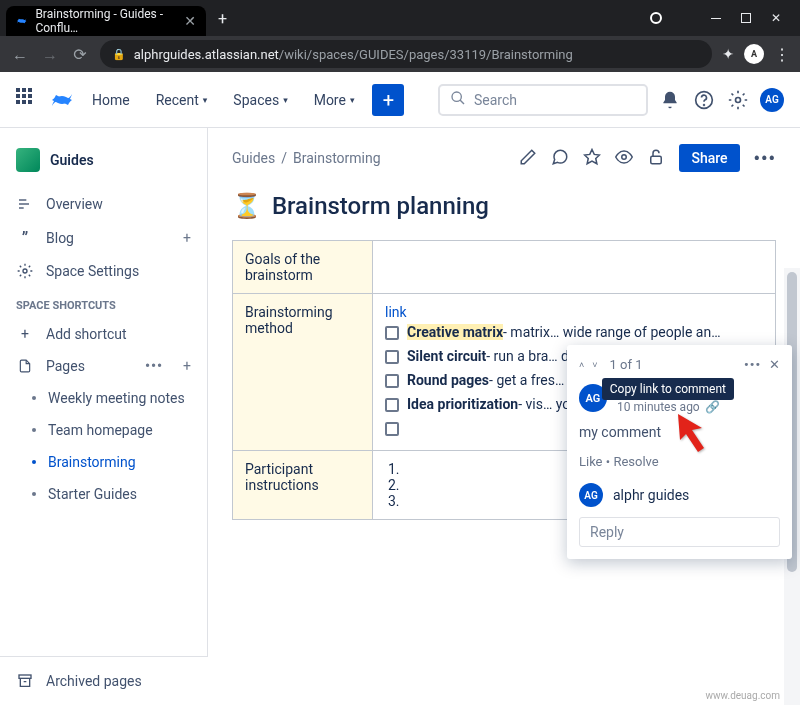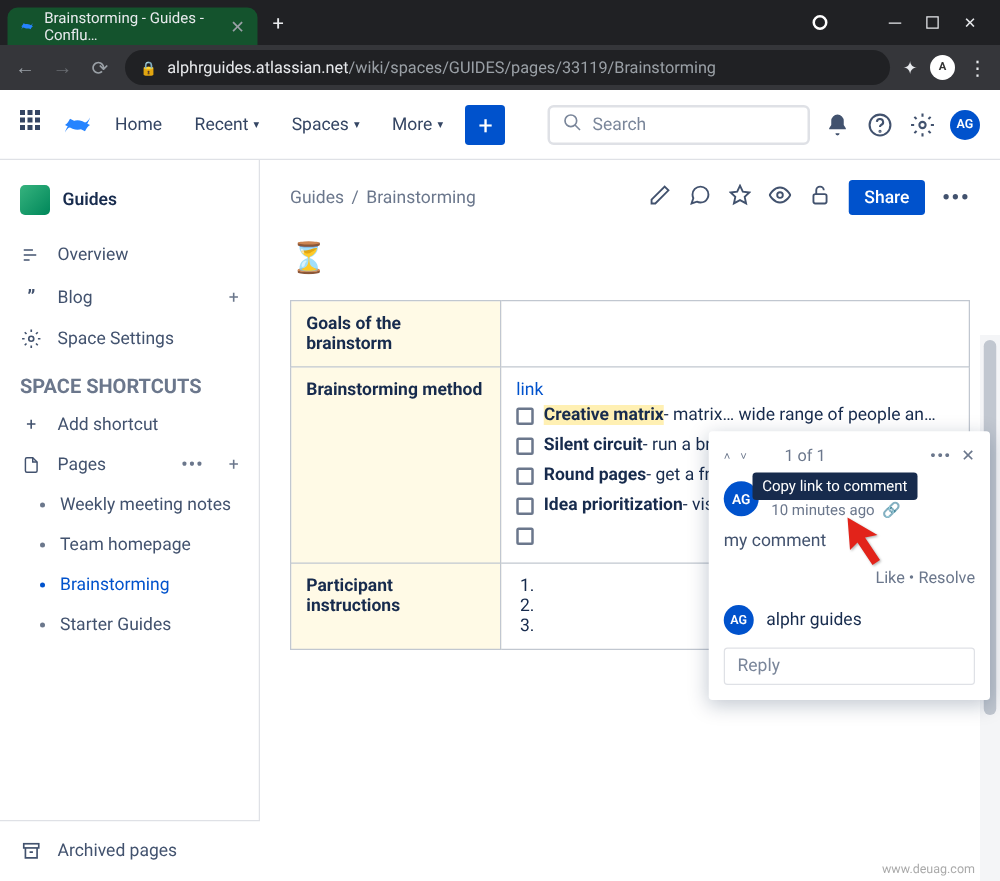--- a/index.html
+++ b/index.html
@@ -1,20 +1,20 @@
 <!DOCTYPE html>
 <html><head>
 <meta charset="utf-8">
 <style>
 * { box-sizing: border-box; margin: 0; padding: 0; }
 body { font-family: -apple-system, BlinkMacSystemFont, "Segoe UI", Roboto, sans-serif; font-size: 14px; color: #172b4d; background: #fff; width: 800px; height: 705px; overflow: hidden; position: relative; }
 
 
 .titlebar { background: #202124; height: 36px; display: flex; align-items: center; padding: 0 6px; }
-.tab { background: #14532d; height: 30px; border-radius: 8px 8px 0 0; display: flex; align-items: center; padding: 0 10px; gap: 8px; color: #e8eaed; font-size: 12px; max-width: 200px; margin-top: 6px; }
+.tab { background: #000000; height: 30px; border-radius: 8px 8px 0 0; display: flex; align-items: center; padding: 0 10px; gap: 8px; color: #e8eaed; font-size: 12px; max-width: 200px; margin-top: 6px; }
 .favicon-conf { width: 14px; height: 14px; }
 .tab-close { color: #9aa0a6; font-size: 14px; }
 .newtab { color: #e8eaed; margin-left: 12px; font-size: 16px; }
 .winbtns { margin-left: auto; display: flex; gap: 18px; color: #e8eaed; font-size: 12px; align-items: center; padding-right: 12px; }
 .winbtns span { width: 12px; height: 12px; display: inline-flex; align-items: center; justify-content: center; }
 .win-min::before { content: ""; display: block; width: 10px; height: 1px; background: #e8eaed; }
 .win-max::before { content: ""; display: block; width: 8px; height: 8px; border: 1px solid #e8eaed; }
 .win-close::before { content: "✕"; font-size: 12px; }
 .blackdot { width: 14px; height: 14px; border: 2px solid #fff; border-radius: 50%; margin-right: 30px; }
 
@@ -38,61 +38,61 @@
 .topicon { color: #344563; width: 24px; display: flex; justify-content: center; align-items: center; }
 .avatar-ag { width: 24px; height: 24px; border-radius: 50%; background: #0052cc; color: #fff; font-size: 10px; display: flex; align-items: center; justify-content: center; font-weight: 600; }
 
 
 .main { display: flex; height: calc(100% - 128px); position: relative; }
 .sidebar { width: 208px; border-right: 1px solid #dfe1e6; overflow-y: auto; padding: 16px 8px; }
 .space-hdr { display: flex; align-items: center; gap: 10px; padding: 4px 8px 16px; }
 .space-icon { width: 24px; height: 24px; background: linear-gradient(135deg,#36b37e,#00875a); border-radius: 4px; }
 .space-name { font-weight: 600; }
 .side-item { display: flex; align-items: center; gap: 12px; padding: 8px 8px; color: #42526e; cursor: pointer; border-radius: 3px; }
-.side-item.heading { font-size: 16px; font-weight: 700; color: #6b778c; padding: 12px 8px 6px; }
+.side-item.heading { font-size: 11px; font-weight: 700; color: #6b778c; padding: 12px 8px 6px; }
 .side-item .act { margin-left: auto; color: #6b778c; }
 .side-sub { padding-left: 24px; }
 .side-sub.active { color: #0052cc; }
 .tree-bullet { width: 4px; height: 4px; background: #6b778c; border-radius: 50%; }
 .side-bottom { position: absolute; bottom: 0; left: 0; width: 208px; border-top: 1px solid #dfe1e6; padding: 8px; background: #fff; }
 .side-icon { width: 18px; display: inline-flex; justify-content: center; }
 
 .content { flex: 1; padding: 16px 24px; overflow: hidden; position: relative; }
 .breadcrumb-row { display: flex; align-items: center; margin-bottom: 20px; }
 .breadcrumb { color: #6b778c; display: flex; gap: 6px; }
 .breadcrumb a { color: #6b778c; text-decoration: none; }
 .page-actions { margin-left: auto; display: flex; gap: 14px; align-items: center; }
 .page-actions .ico { color: #42526e; cursor: pointer; }
 .sharebtn { background: #0052cc; color: #fff; border-radius: 3px; padding: 6px 12px; font-weight: 500; }
 .moredots { font-size: 18px; color: #42526e; font-weight: 700; letter-spacing: 1px;}
 
 .page-title { font-size: 24px; font-weight: 500; display: flex; align-items: center; gap: 10px; margin-bottom: 20px; }
 
 .tbl { border-collapse: collapse; width: 100%; }
 .tbl th, .tbl td { border: 1px solid #c1c7d0; padding: 10px 12px; text-align: left; vertical-align: top; font-size: 14px; }
-.tbl th { background: #fffae6; font-weight: 700; color: #172b4d; width: 168px; }
+.tbl th { background: #fffae6; font-weight: 400; color: #172b4d; width: 140px; }
 .lnk { color: #0052cc; }
 .chk-row { display: flex; align-items: flex-start; gap: 8px; padding: 4px 0; }
 .chk { width: 14px; height: 14px; border: 2px solid #6b778c; border-radius: 2px; margin-top: 2px; flex-shrink: 0; }
 .hl { background: #fff0b3; }
 strong { font-weight: 700; }
 ol { padding-left: 18px; }
 
 
 .popover { position: absolute; right: 8px; top: 345px; width: 225px; background: #fff; border-radius: 3px; box-shadow: 0 4px 16px rgba(9,30,66,.25); padding: 12px; z-index: 5; }
 .pop-hdr { display: flex; align-items: center; gap: 8px; color: #6b778c; font-size: 13px; margin-bottom: 12px; }
-.pop-hdr .count { margin-left: 22px; }
+.pop-hdr .count { margin-left: 4px; }
 .pop-hdr .dots { margin-left: auto; letter-spacing: 1px; font-weight: 700;}
 .pop-close { color: #6b778c; cursor: pointer; }
 .cmt-user { display: flex; gap: 10px; margin-bottom: 10px; }
 .cmt-body { font-size: 14px; color: #172b4d; }
 .cmt-meta { font-size: 12px; color: #6b778c; display: flex; align-items: center; gap: 6px; }
 .linkicon { font-size: 12px; }
 .cmt-text { margin-top: 4px; color: #42526e; }
-.cmt-actions { font-size: 13px; color: #6b778c; margin: 14px 0 14px; text-align: right; }
+.cmt-actions { font-size: 13px; color: #6b778c; margin: 14px 0 14px; }
 .cmt-reply-row { display: flex; align-items: center; gap: 10px; }
 .reply-input { flex: 1; border: 1px solid #dfe1e6; border-radius: 3px; padding: 6px 10px; color: #7a869a; }
 
 .tooltip { position: absolute; background: #172b4d; color: #fff; font-size: 12px; padding: 4px 8px; border-radius: 3px; white-space: nowrap; z-index: 10; right: 66px; top: 378px; }
 
 .arrow { position: absolute; right: 80px; top: 408px; z-index: 8; }
 .arrow svg { filter: drop-shadow(1px 1px 1px rgba(0,0,0,.3)); }
 
 .scrollbar { position: absolute; right: 0; top: 140px; width: 16px; height: 520px; background: #f4f5f7; }
 .scrollthumb { position: absolute; top: 4px; width: 10px; left: 3px; height: 300px; background: #c1c7d0; border-radius: 5px; }
@@ -300,20 +300,21 @@
               <rect x="5" y="11" width="14" height="10" rx="2"></rect>
               <path d="M8 11V7a4 4 0 0 1 8 0"></path>
             </svg></span>
         <span class="sharebtn">Share</span>
         <span class="moredots">•••</span>
       </div>
     </div>
 
     <div class="page-title">
       <span>⏳</span>
+      <span>Brainstorm planning</span>
     </div>
 
     <table class="tbl">
       <tbody>
           <tr>
             <th>Goals of the brainstorm</th>
             <td></td>
           </tr>
       <tr>
         <th>Brainstorming method</th>

